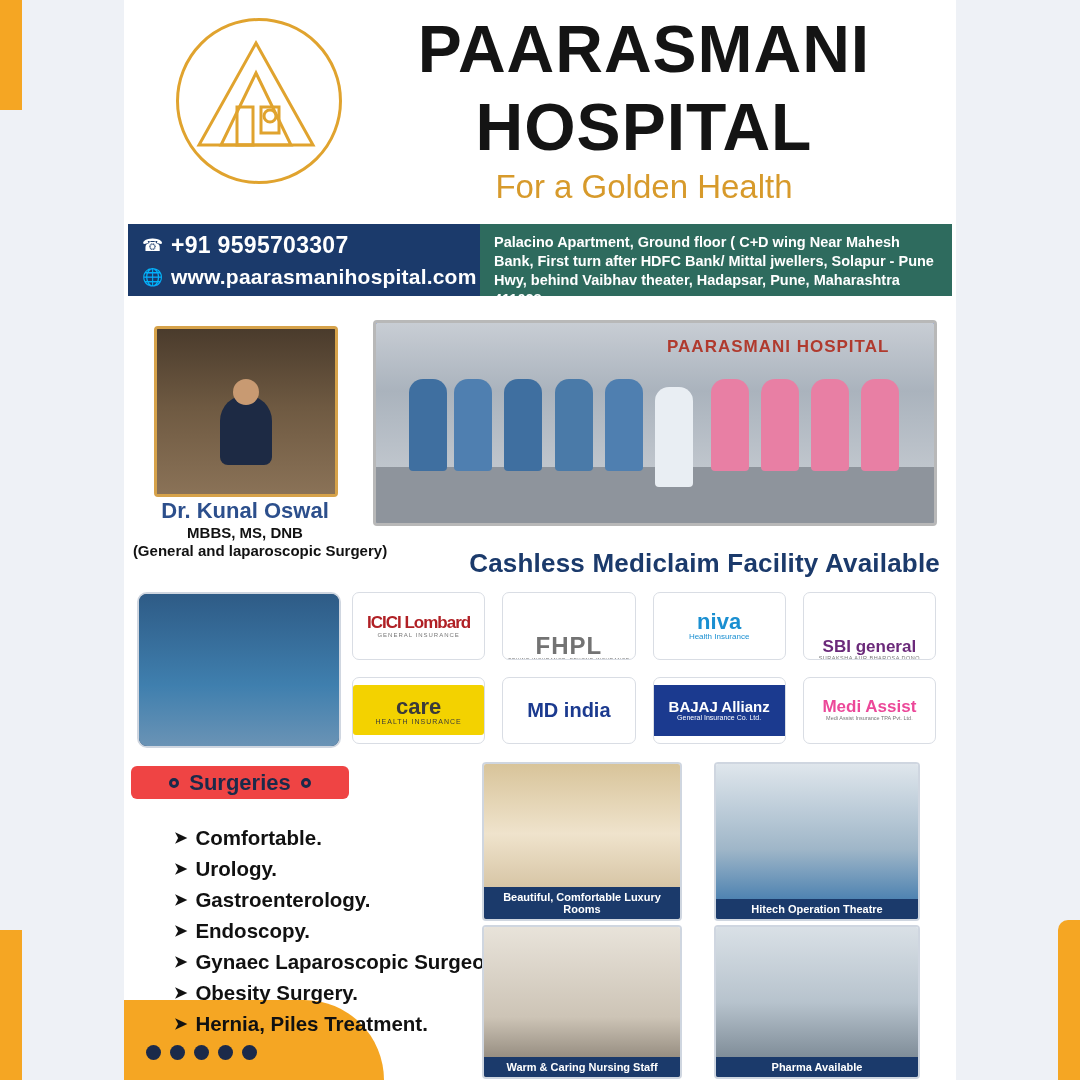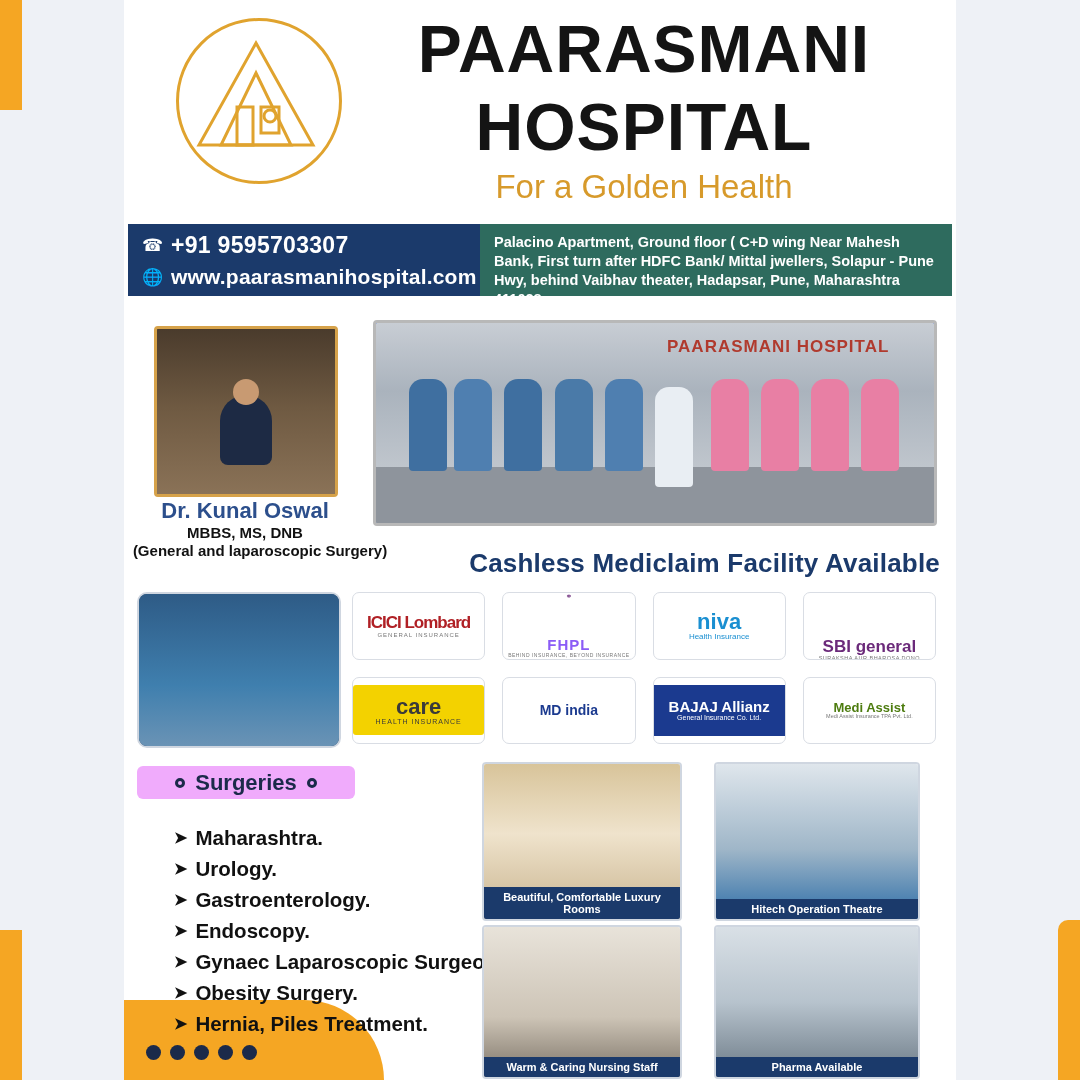--- a/index.html
+++ b/index.html
@@ -100,21 +100,21 @@
     display:grid;grid-template-columns:repeat(4,1fr);grid-template-rows:repeat(2,1fr);gap:17px;
   }
   .logo-card{
     background:#fff;border:1px solid #d9dde4;border-radius:7px;
     display:flex;align-items:center;justify-content:center;overflow:hidden;
   }
   .logo-card .lg{text-align:center;line-height:1.05;}
 
   
   .surg-badge{
-    position:absolute;left:137px;top:766px;width:218px;height:33px;background:#f0abfc;
+    position:absolute;left:131px;top:766px;width:218px;height:33px;background:#ef4444;
     border-radius:6px;display:flex;align-items:center;justify-content:center;gap:10px;
     font-size:22px;font-weight:bold;color:#1b2a4a;
   }
   .surg-badge .ring{width:10px;height:10px;border:3px solid #1b2a4a;border-radius:50%;box-sizing:border-box;}
   .surg-list{position:absolute;left:134px;top:810px;width:340px;}
   .surg-list li{
     list-style:none;font-size:20.5px;font-weight:bold;color:#111;
     margin:0 0 7px 0;display:flex;align-items:flex-start;gap:8px;line-height:24px;
   }
   .surg-list .arr{color:#111;font-size:16px;line-height:24px;}
@@ -232,21 +232,21 @@
   <div class="logos">
     <div class="logo-card">
       <div class="lg">
         <div style="font-size:17px;font-weight:bold;color:#b02025;letter-spacing:-1px;">ICICI Lombard</div>
         <div style="font-size:6px;color:#777;letter-spacing:1px;">GENERAL INSURANCE</div>
       </div>
     </div>
     <div class="logo-card">
       <div class="lg">
         <div style="font-size:8px;color:#6b2a7a;">⚭</div>
-        <div style="font-size:15px;font-weight:bold;color:#8b5cf6;letter-spacing:1px;margin-top:36px;">FHPL</div>
+        <div style="font-size:24px;font-weight:bold;color:#737373;letter-spacing:1px;margin-top:36px;">FHPL</div>
         <div style="font-size:5px;color:#777;letter-spacing:.5px;">BEHIND INSURANCE, BEYOND INSURANCE</div>
       </div>
     </div>
     <div class="logo-card">
       <div class="lg">
         <div style="font-size:22px;font-weight:bold;color:#1a8fd1;">niva</div>
         <div style="font-size:8px;color:#1a8fd1;">Health Insurance</div>
       </div>
     </div>
     <div class="logo-card">
@@ -256,46 +256,46 @@
       </div>
     </div>
     <div class="logo-card">
       <div class="lg" style="background:#f3d200;padding:10px 22px;border-radius:3px;">
         <div style="font-size:22px;font-weight:bold;color:#3a3a3a;">care</div>
         <div style="font-size:7px;color:#3a3a3a;letter-spacing:1px;">HEALTH INSURANCE</div>
       </div>
     </div>
     <div class="logo-card">
       <div class="lg">
-        <div style="font-size:14px;font-weight:bold;color:#1b3a8f;line-height:1;">MD india</div>
+        <div style="font-size:20px;font-weight:bold;color:#1b3a8f;line-height:1;">MD india</div>
       </div>
     </div>
     <div class="logo-card">
       <div class="lg" style="background:#1b3a8f;color:#fff;width:100%;padding:14px 0;">
         <div style="font-size:15px;font-weight:bold;">BAJAJ Allianz</div>
         <div style="font-size:7px;">General Insurance Co. Ltd.</div>
       </div>
     </div>
     <div class="logo-card">
       <div class="lg">
-        <div style="font-size:13px;font-weight:bold;color:#4d7c0f;">Medi Assist</div>
+        <div style="font-size:17px;font-weight:bold;color:#ec4899;">Medi Assist</div>
         <div style="font-size:5.5px;color:#777;">Medi Assist Insurance TPA Pvt. Ltd.</div>
       </div>
     </div>
   </div>
 
   <div class="surg-badge">
     <span class="ring"></span>
     <span>Surgeries</span>
     <span class="ring"></span>
   </div>
   <ul class="surg-list">
     <li>
         <span class="arr">➤</span>
-        <span>Maharashtra.</span>
+        <span>Comfortable.</span>
       </li>
     <li>
         <span class="arr">➤</span>
         <span>Urology.</span>
       </li>
     <li>
         <span class="arr">➤</span>
         <span>Gastroenterology.</span>
       </li>
     <li>

